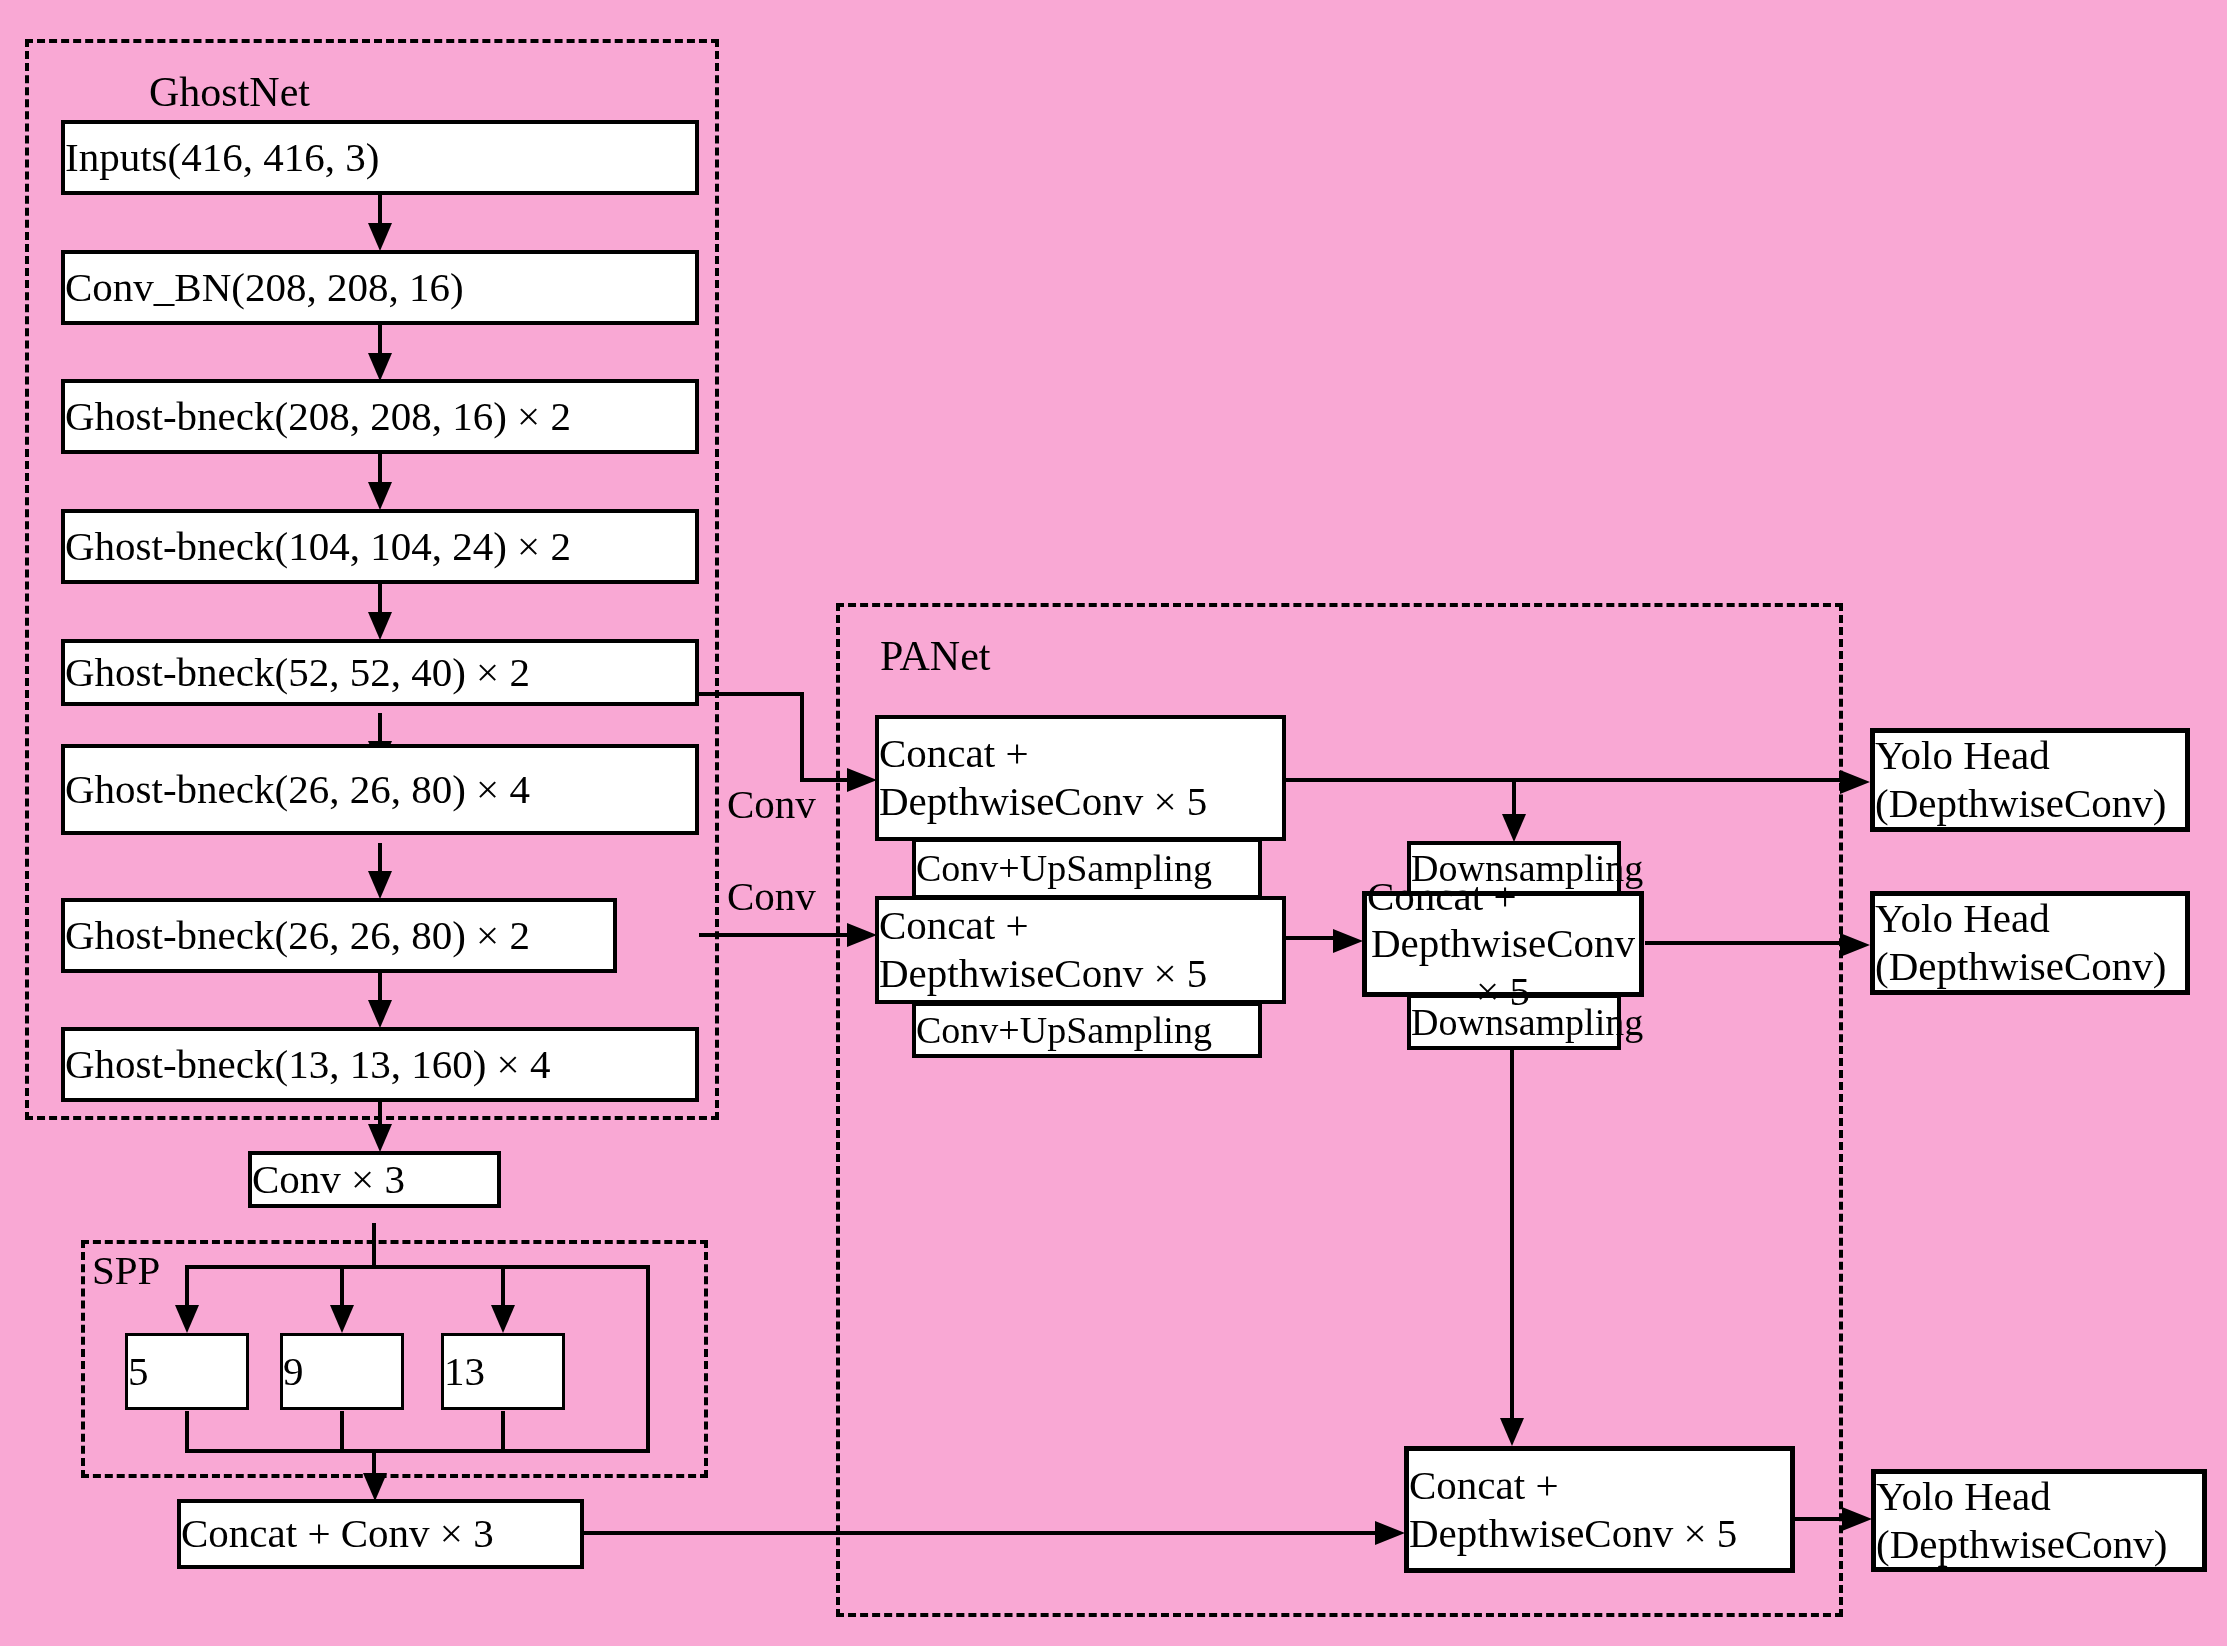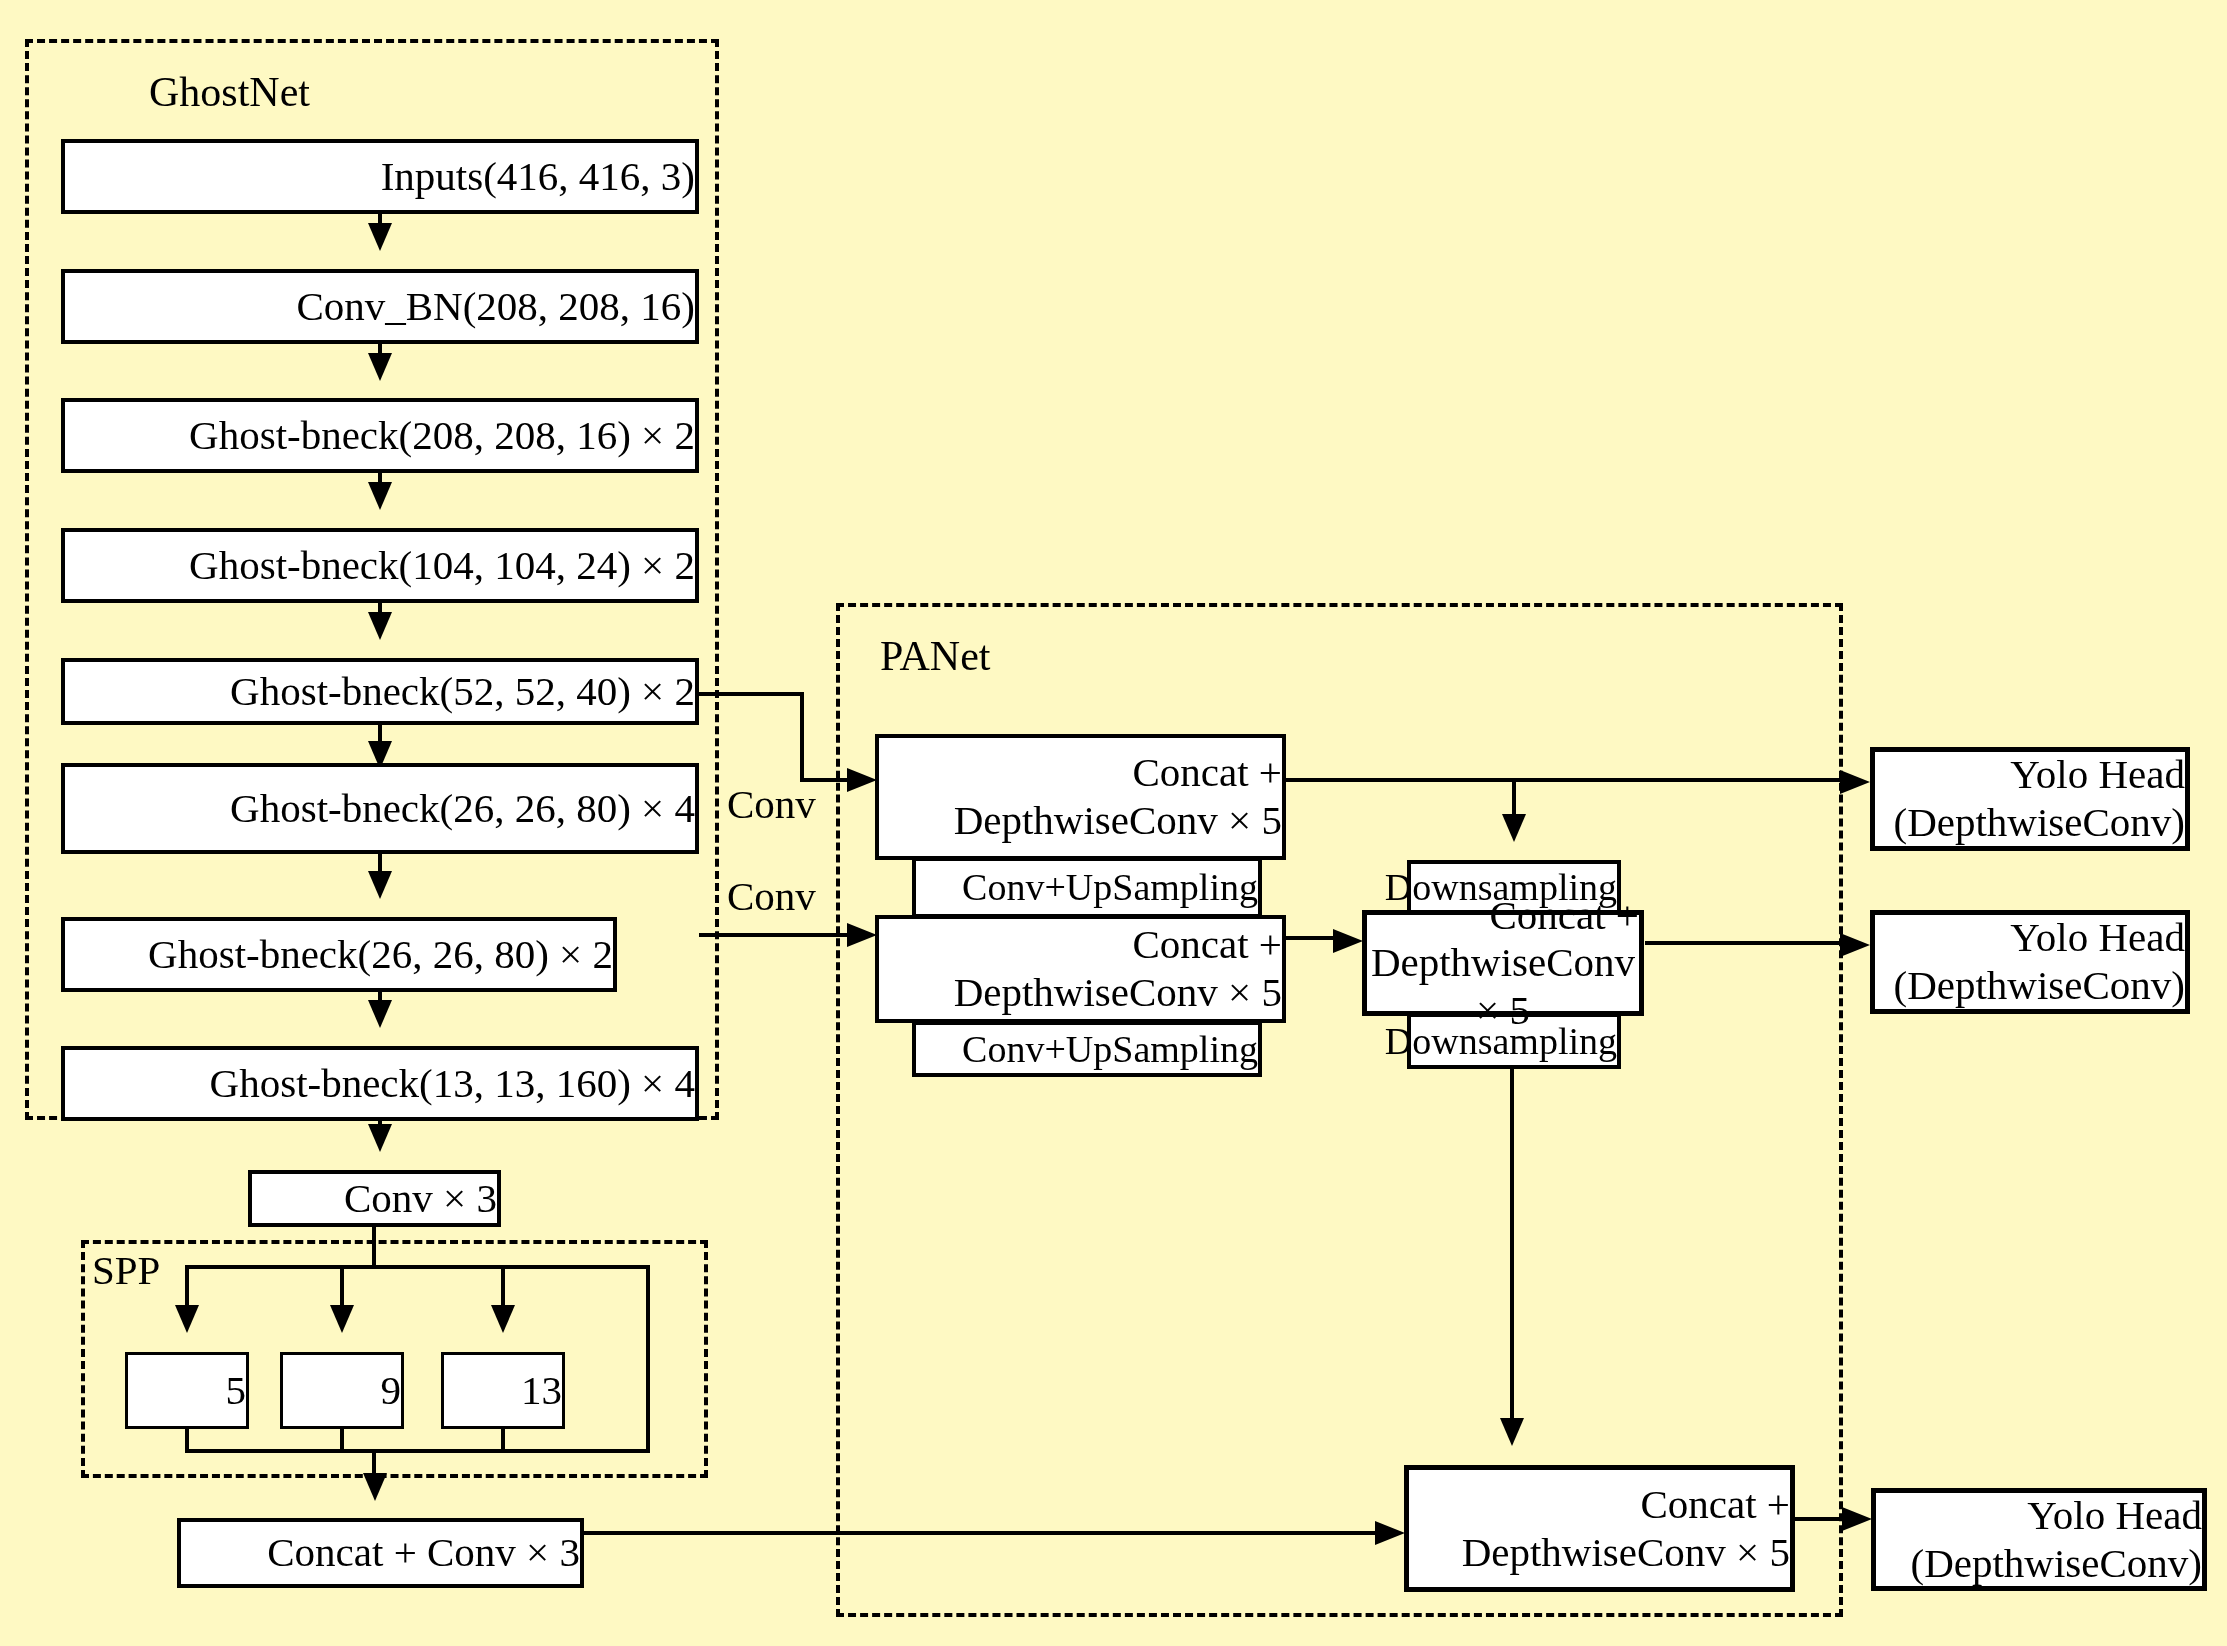--- a/index.html
+++ b/index.html
@@ -2,38 +2,37 @@
 <html style="font-size:11.3px"><head>
 <meta charset="utf-8">
 <style>
   * { box-sizing: border-box; margin: 0; padding: 0; }
   html, body { background: #ffffff; }
   body { font-family: "Liberation Serif", "DejaVu Serif", serif; }
   .canvas {
     position: relative;
     width: 2227px;
     height: 1647px;
-    background: #fef9c3;
+    background: #f9a8d4;
     overflow: hidden;
     color: #000;
   }
   .dashedrect { position: absolute; border: 4.2px dashed #000; background: transparent; }
   .box {
     position: absolute;
     border: 4.2px solid #000;
     background: #fff;
     display: flex;
     flex-direction: column;
-    align-items: flex-end;
+    align-items: flex-start;
     justify-content: center;
     text-align: center;
     font-size: 41px;
     line-height: 1.16;
     z-index: 3;
-    margin-top: 19px;
   }
   .box.thick { border-width: 5.6px; }
   .box.under { z-index: 2; }
   .box.small { border-width: 3.5px; }
   .seclabel { position: absolute; font-size: 42px; white-space: nowrap; z-index: 4; }
   .edgelabel { position: absolute; font-size: 41px; white-space: nowrap; z-index: 4; }
   .hline { position: absolute; height: 4.2px; background: #000; z-index: 1; }
   .vline { position: absolute; width: 4.2px; background: #000; z-index: 1; }
   .ah-r { position: absolute; width: 0; height: 0;
           border-top: 12px solid transparent; border-bottom: 12px solid transparent;

